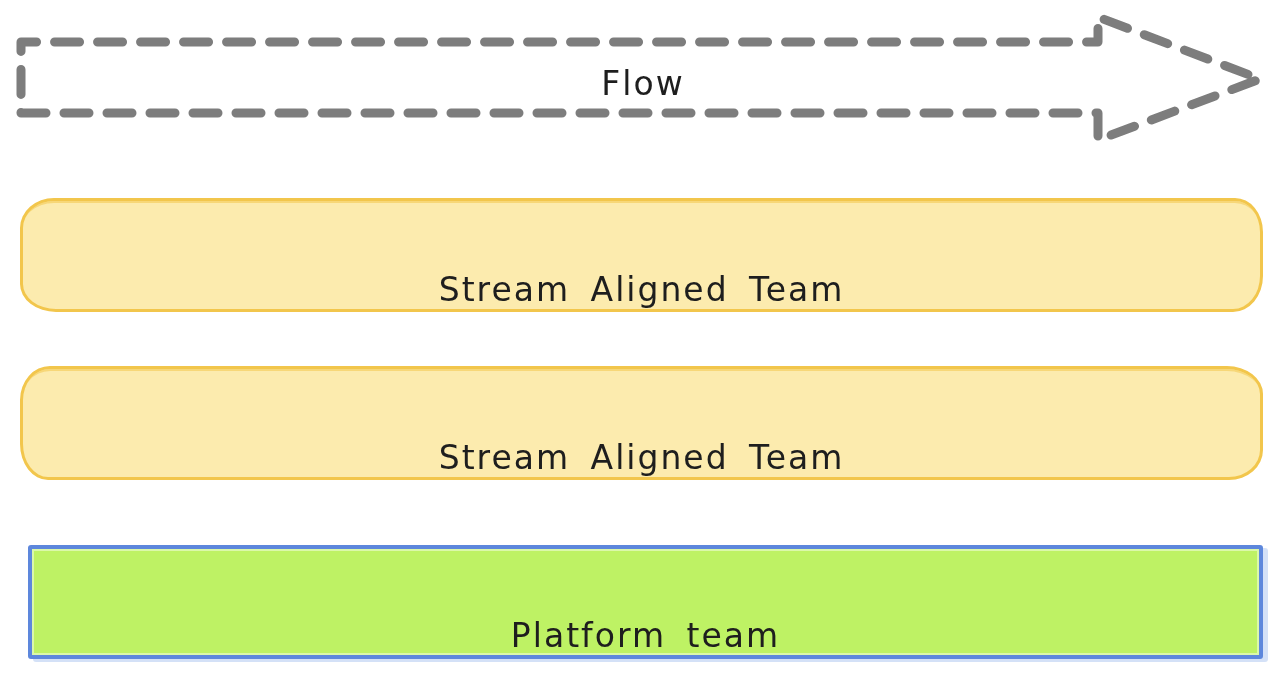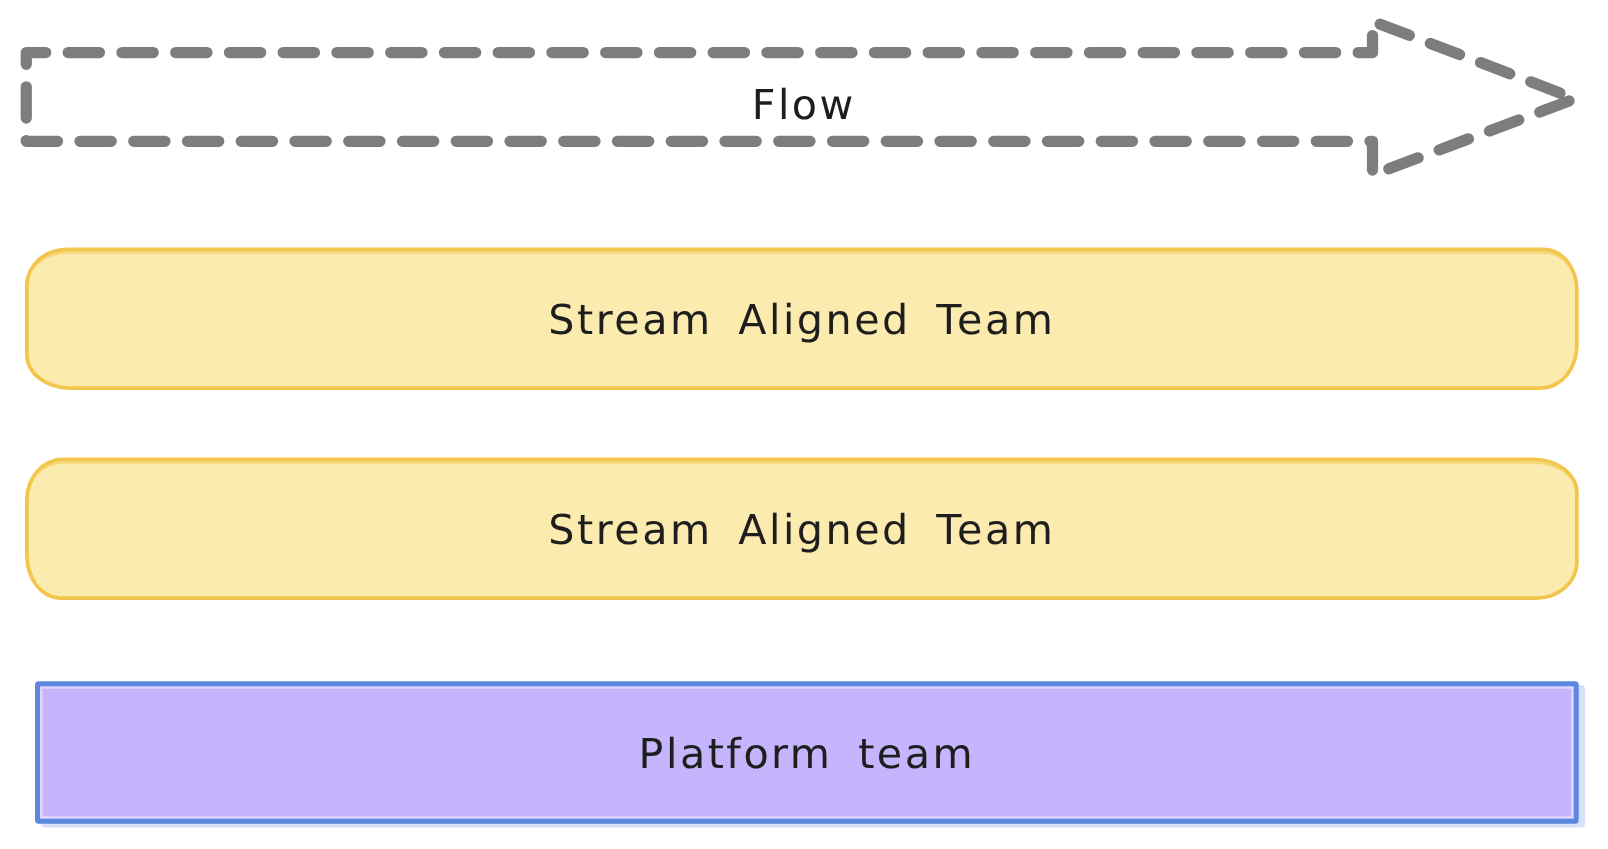--- a/index.html
+++ b/index.html
@@ -43,21 +43,21 @@
     align-items: center;
     justify-content: center;
     font-size: 33px;
     letter-spacing: 2px;
     word-spacing: 6px;
   }
   
   .team-box {
     position: absolute;
     display: flex;
-    align-items: center;
+    align-items: flex-end;
     justify-content: center;
     box-sizing: border-box;
   }
   .team-box .team-label {
     font-size: 33px;
     letter-spacing: 2px;
     word-spacing: 8px;
     white-space: nowrap;
   }
   .team-box.stream-1 {
@@ -100,17 +100,17 @@
   <div class="flow-label" style="color: rgb(30, 30, 30);">Flow</div>
 
   <div class="team-box stream-1" style="background-color: rgb(252, 235, 174); border-color: rgb(242, 198, 76);">
     <span class="team-label" style="color: rgb(30, 30, 30);">Stream Aligned Team</span>
   </div>
 
   <div class="team-box stream-2" style="background-color: rgb(252, 235, 174); border-color: rgb(242, 198, 76);">
     <span class="team-label" style="color: rgb(30, 30, 30);">Stream Aligned Team</span>
   </div>
 
-  <div class="team-box platform" style="background-color: #c4b5fd; border-color: rgb(93, 135, 220);">
+  <div class="team-box platform" style="background-color: #bef264; border-color: rgb(93, 135, 220);">
     <span class="team-label" style="color: rgb(30, 30, 30);">Platform team</span>
   </div>
 
 </div>
 
 </body></html>

